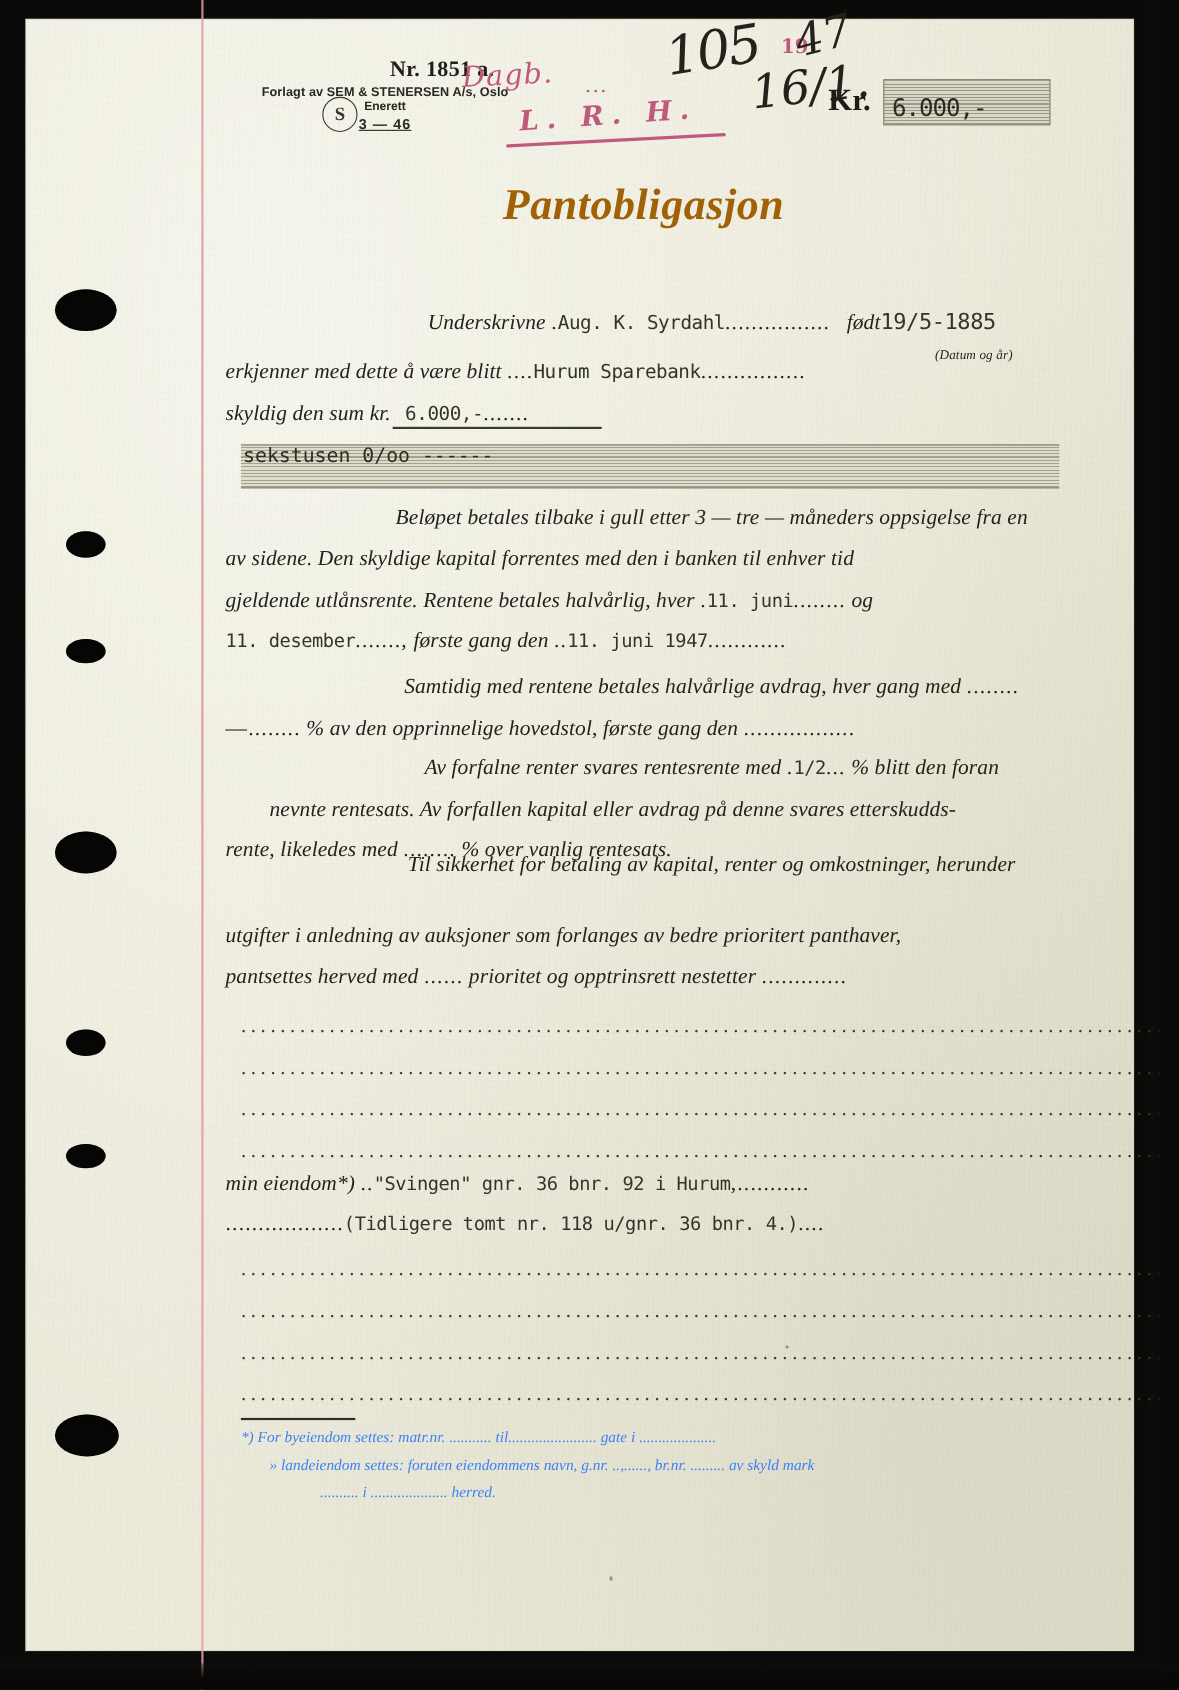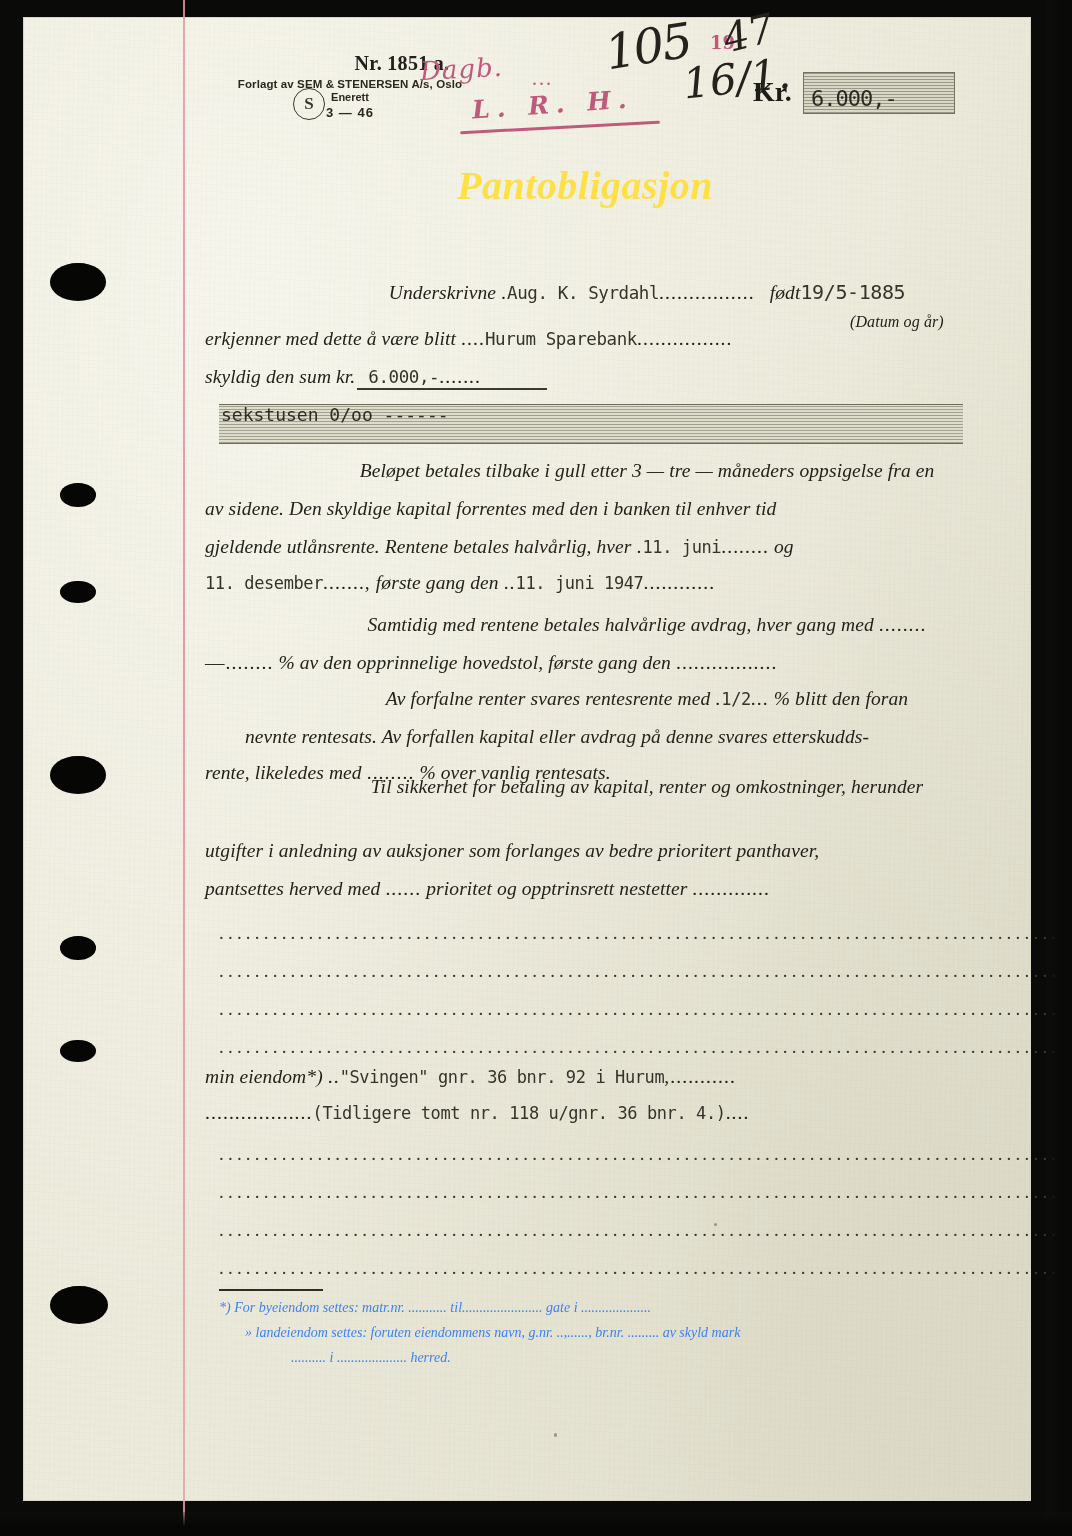--- a/index.html
+++ b/index.html
@@ -43,21 +43,21 @@
 
   .blk{position:absolute;}
 
   
   #formno{left:62px;top:52px;width:270px;text-align:center;}
   #formno .n{font-weight:bold;font-size:20px;letter-spacing:.3px;color:#21201a;}
   #imprint{left:0px;top:78px;width:290px;text-align:center;color:#2a2920;
            font-family:"Liberation Sans",sans-serif;}
   #imprint .l1{font-size:11.5px;font-weight:bold;letter-spacing:.1px;}
   #imprint .l2{font-size:11px;font-weight:bold;margin-top:1px;}
-  #imprint .l3{font-size:13px;font-weight:bold;margin-top:2px;letter-spacing:1px;}
+  #imprint .l3{font-size:13px;font-weight:bold;margin-top:2px;letter-spacing:1px;text-decoration:underline;}
   .logo{position:absolute;left:88px;top:10px;width:30px;height:30px;border-radius:50%;
         border:1.6px solid #3a382c;display:flex;align-items:center;justify-content:center;
         font-family:"Liberation Serif",serif;font-size:17px;color:#3a382c;font-weight:bold;}
 
   
   #stampwrap{position:absolute;left:215px;top:34px;width:330px;height:90px;color:#c05a7d;}
   #dagb{position:absolute;left:0;top:20px;font-size:26px;font-style:italic;
         font-family:"DejaVu Serif",serif;transform:rotate(-3deg);letter-spacing:1px;}
   #dots{position:absolute;left:112px;top:33px;font-size:20px;letter-spacing:2px;}
   #initials{position:absolute;left:52px;top:56px;font-size:25px;font-weight:bold;
@@ -81,32 +81,32 @@
   #krwrap{position:absolute;left:548px;top:72px;}
   #krlabel{position:absolute;left:0;top:4px;font-size:28px;font-weight:bold;color:#1d1c16;}
   #krbox{position:absolute;left:50px;top:0;width:150px;height:40px;
     background:repeating-linear-gradient(0deg,#9a9888 0 1px,#d9d7c6 1px 3px);
     border:1px solid #73715f;}
   #kramount{position:absolute;left:58px;top:14px;font-size:22px;color:#2b2a22;
     font-family:"DejaVu Sans Mono",monospace;letter-spacing:-1px;}
 
   
   #title{left:0;top:162px;width:760px;text-align:center;
-    font-size:40px;font-style:italic;font-weight:bold;color:#fde047;
+    font-size:40px;font-style:italic;font-weight:bold;color:#a16207;
     letter-spacing:.5px;}
 
   
   .line{position:absolute;width:760px;font-size:19.5px;font-style:italic;
         color:#23221b;white-space:nowrap;letter-spacing:.1px;}
   .ind{padding-left:62px;text-align:center;}
   .dot{letter-spacing:1.1px;font-style:normal;}
   .tw{font-family:"DejaVu Sans Mono",monospace;font-style:normal;font-size:17px;
       color:#35342a;letter-spacing:-.4px;}
   .tw.b{font-size:17.5px;}
-  .sm{font-size:16px;}
+  .sm{font-size:12px;}
 
   
   #band{position:absolute;left:14px;top:404px;width:744px;height:38px;
     background:repeating-linear-gradient(0deg,#a2a090 0 1px,#dedcca 1px 3px);
     border-top:1px solid #6e6c5a;border-bottom:1px solid #6e6c5a;}
   #bandtext{position:absolute;left:16px;top:10px;font-family:"DejaVu Sans Mono",monospace;
     font-size:18px;color:#2d2c23;letter-spacing:0px;}
 
   
   #sumline{position:absolute;left:152px;top:388px;width:190px;height:1.5px;background:#3b3a2e;}

